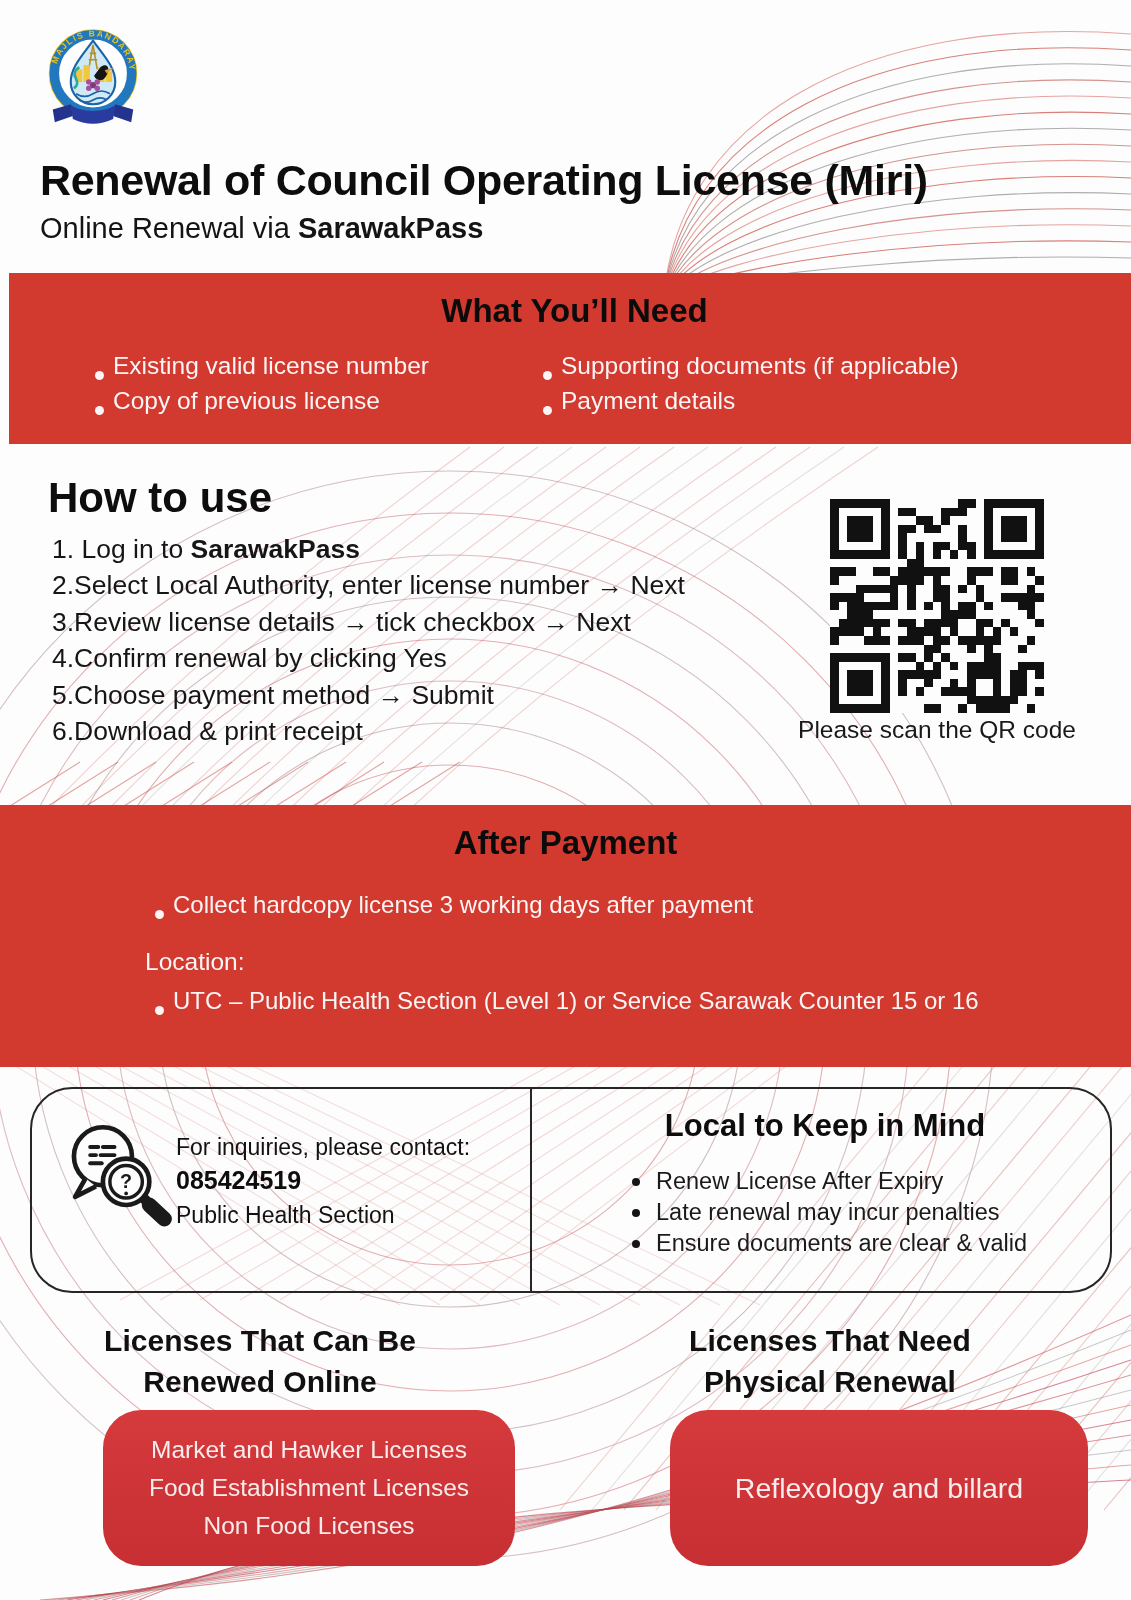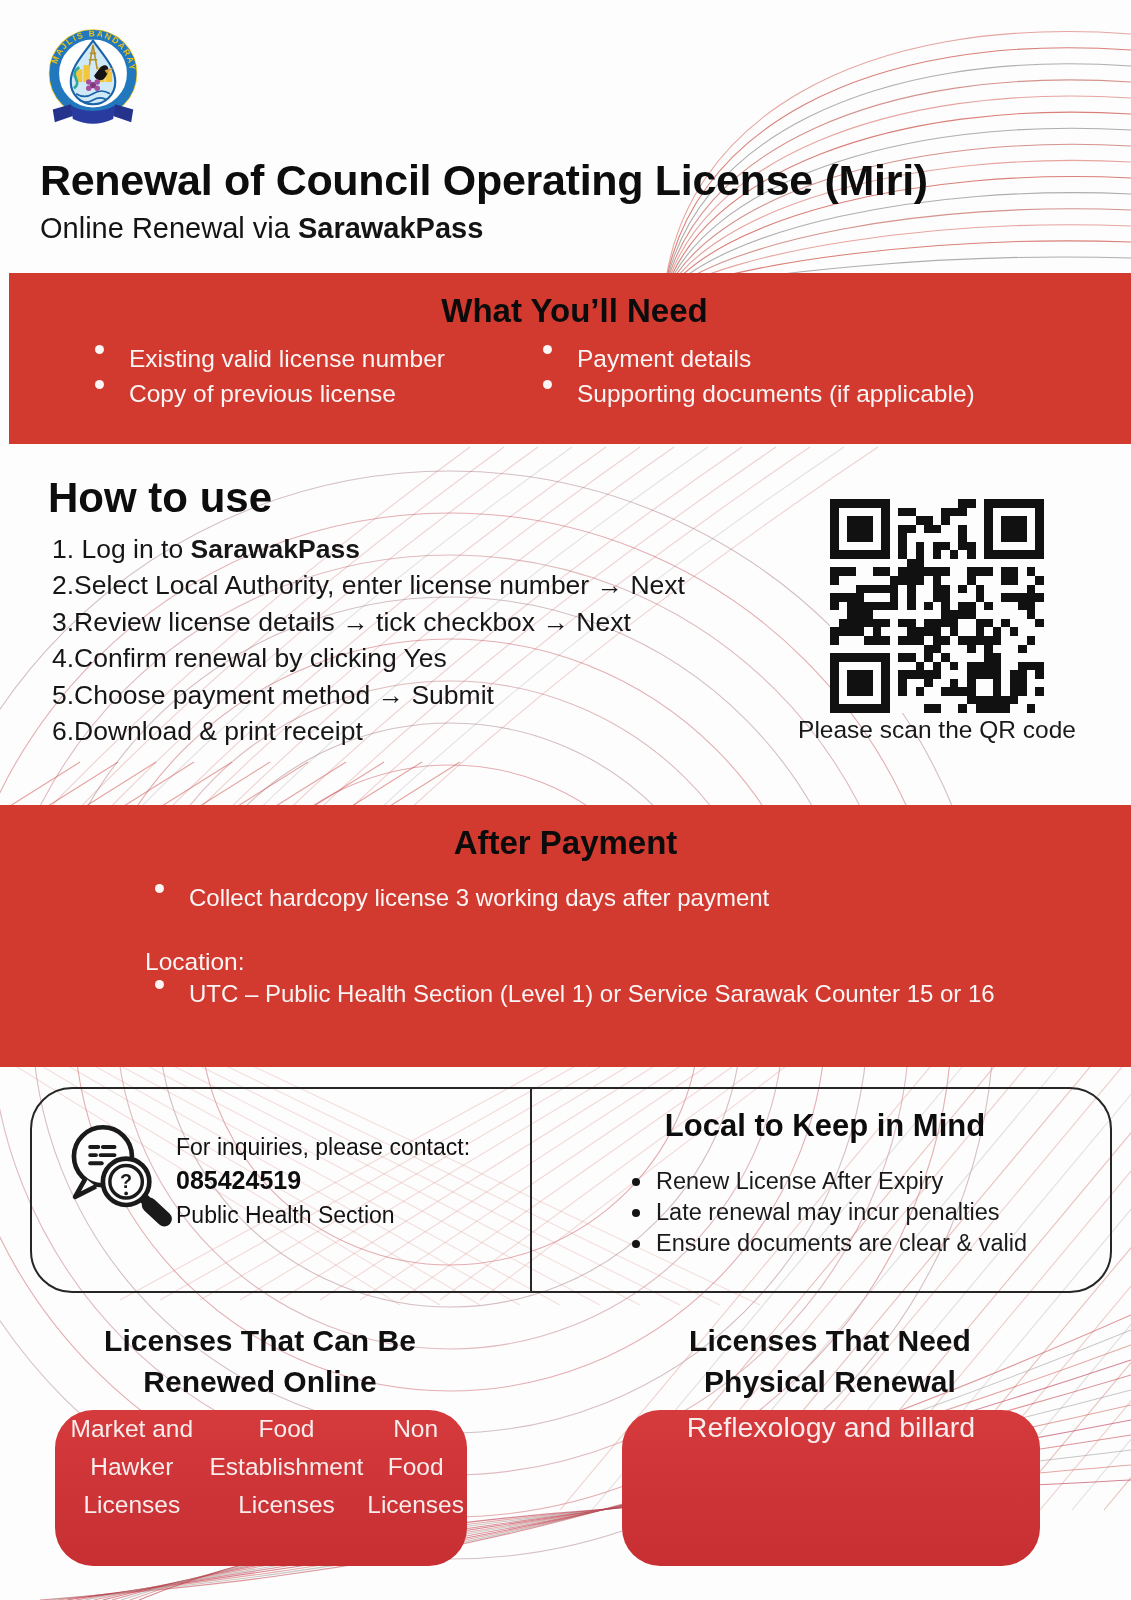--- a/index.html
+++ b/index.html
@@ -13,21 +13,21 @@
               white-space:nowrap;letter-spacing:-0.3px;}
   #page-subtitle{left:40px;top:212px;font-size:29px;color:#141414;white-space:nowrap;}
   #page-subtitle b{font-weight:700;}
 
   
   .banner{left:0;width:1131px;background:#D2392F;}
   #need-banner{top:273px;height:171px;margin-left:9px;}
   #after-banner{top:805px;height:262px;}
   .banner h2{margin:0;padding-top:19px;text-align:center;font-weight:800;font-size:33px;color:#0B0B0B;}
   .wlist{position:absolute;margin:0;padding:0;list-style:none;}
-  .wbullet{display:flex;align-items:flex-start;gap:25px;height:35px;color:#FBF5F5;font-size:24.5px;white-space:nowrap;}
+  .wbullet{display:flex;align-items:flex-end;gap:9px;height:35px;color:#FBF5F5;font-size:24.5px;white-space:nowrap;}
   .dot{width:9px;height:9px;border-radius:50%;background:#FBF5F5;flex:0 0 auto;}
   #need-col1{left:95px;top:345px;}
   #need-col2{left:543px;top:345px;}
   #ap-bullet1{left:155px;top:884px;}
   #ap-location{left:145px;top:948px;font-size:24.5px;color:#FBF5F5;}
   #ap-bullet2{left:155px;top:980px;}
   #ap-bullet2 .wbullet,#ap-bullet1 .wbullet{font-size:24px;}
 
   
   #howto-heading{left:48px;top:474px;margin:0;font-size:42px;font-weight:800;color:#0D0D0D;text-align:center;}
@@ -51,21 +51,21 @@
                 font-size:31px;font-weight:800;color:#0D0D0D;}
   #mind-list{left:632px;top:1166px;}
   .kbullet{display:flex;align-items:center;gap:16px;height:31px;font-size:23.5px;color:#1A1A1A;white-space:nowrap;}
   .kdot{width:8px;height:8px;border-radius:50%;background:#141414;flex:0 0 auto;}
 
   
   .col-heading{margin:0;text-align:center;font-size:30px;font-weight:700;color:#101010;line-height:41px;}
   #online-heading{left:40px;top:1320px;width:440px;}
   #physical-heading{left:615px;top:1320px;width:430px;}
   .redbox{background:linear-gradient(180deg,#D53A3C 0%,#C72F33 100%);border-radius:38px;color:#F8ECEC;
-          text-align:center;display:flex;flex-direction:row;justify-content:center;}
+          text-align:center;display:flex;flex-direction:column;justify-content:center;margin-left:48px;}
   #online-box{left:55px;top:1410px;width:412px;height:156px;}
   #online-box .boxline{font-size:24.5px;line-height:38px;}
   #physical-box{left:622px;top:1410px;width:418px;height:156px;}
   #physical-box .boxline{font-size:28.5px;line-height:34px;}
 </style>
 </head>
 <body>
 
 <div class="poster">
 
@@ -221,25 +221,25 @@
         <span>Existing valid license number</span>
       </li>
       <li class="wbullet">
         <span class="dot"></span>
         <span>Copy of previous license</span>
       </li>
     </ul>
   <ul class="layer wlist" id="need-col2">
       <li class="wbullet">
         <span class="dot"></span>
-        <span>Payment details</span>
+        <span>Supporting documents (if applicable)</span>
       </li>
       <li class="wbullet">
         <span class="dot"></span>
-        <span>Supporting documents (if applicable)</span>
+        <span>Payment details</span>
       </li>
     </ul>
 
   <h2 class="layer" id="howto-heading">How to use</h2>
   <div class="layer" id="steps">
       <div class="step"><span>1.</span><span> Log in to </span><b>SarawakPass</b></div>
       <div class="step"><span>2.</span><span>Select Local Authority, enter license number → Next</span></div>
       <div class="step"><span>3.</span><span>Review license details → tick checkbox → Next</span></div>
       <div class="step"><span>4.</span><span>Confirm renewal by clicking Yes</span></div>
       <div class="step"><span>5.</span><span>Choose payment method → Submit</span></div>

